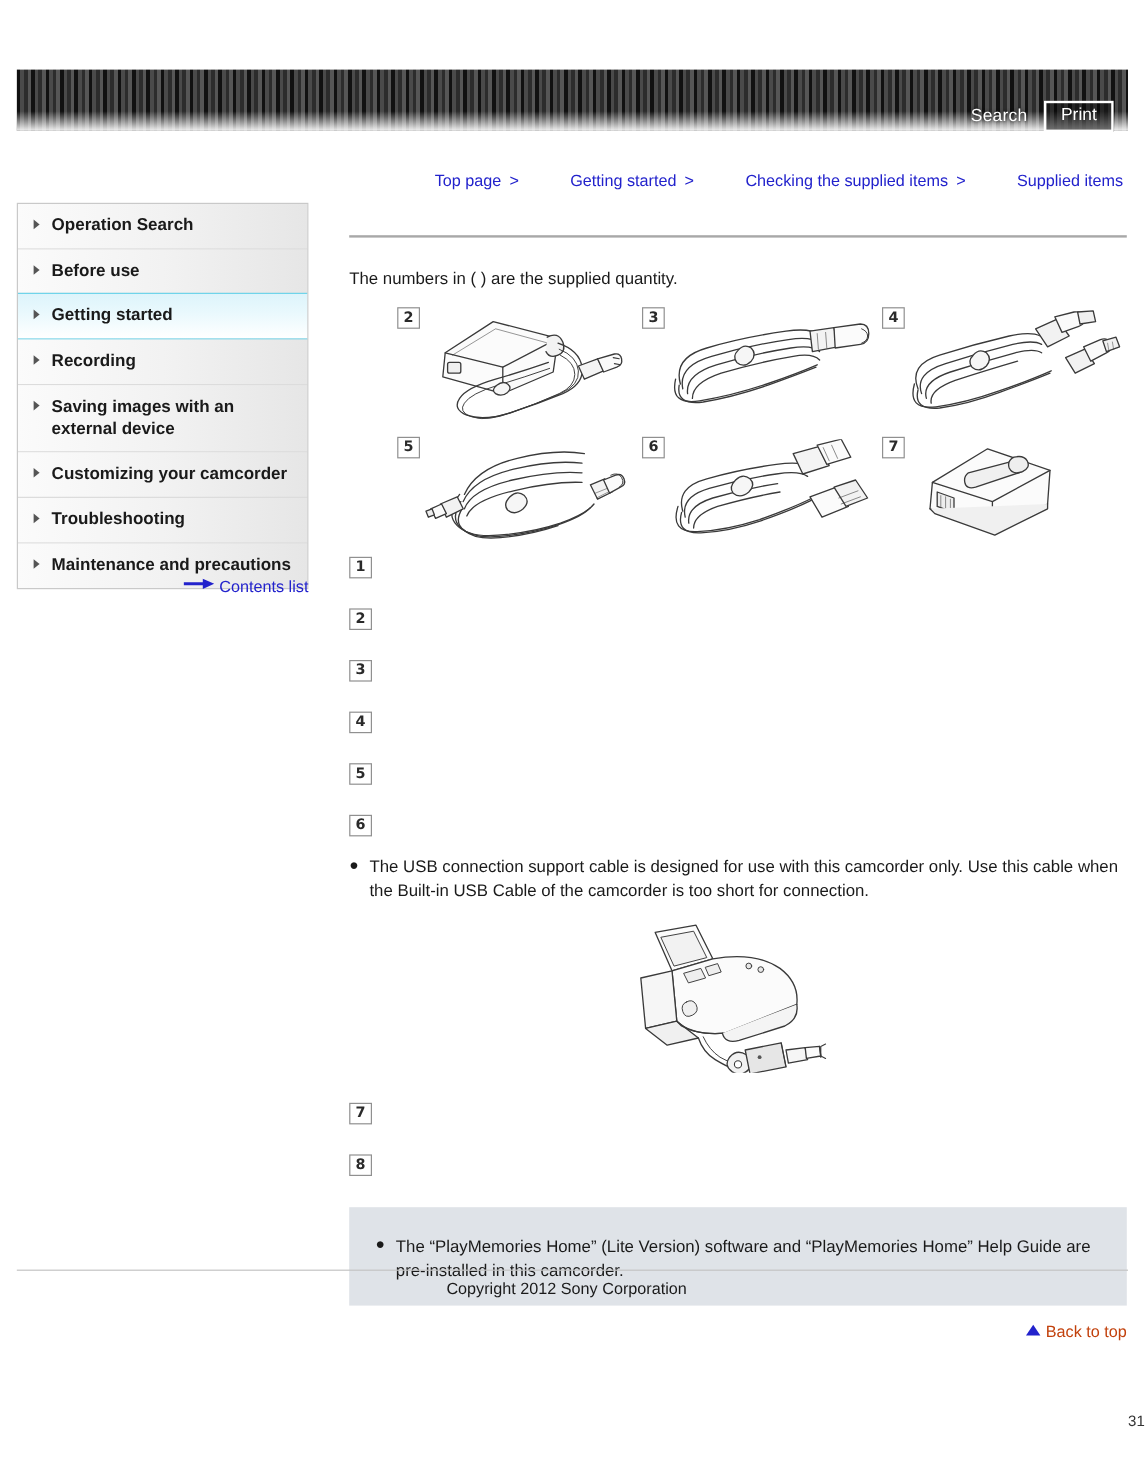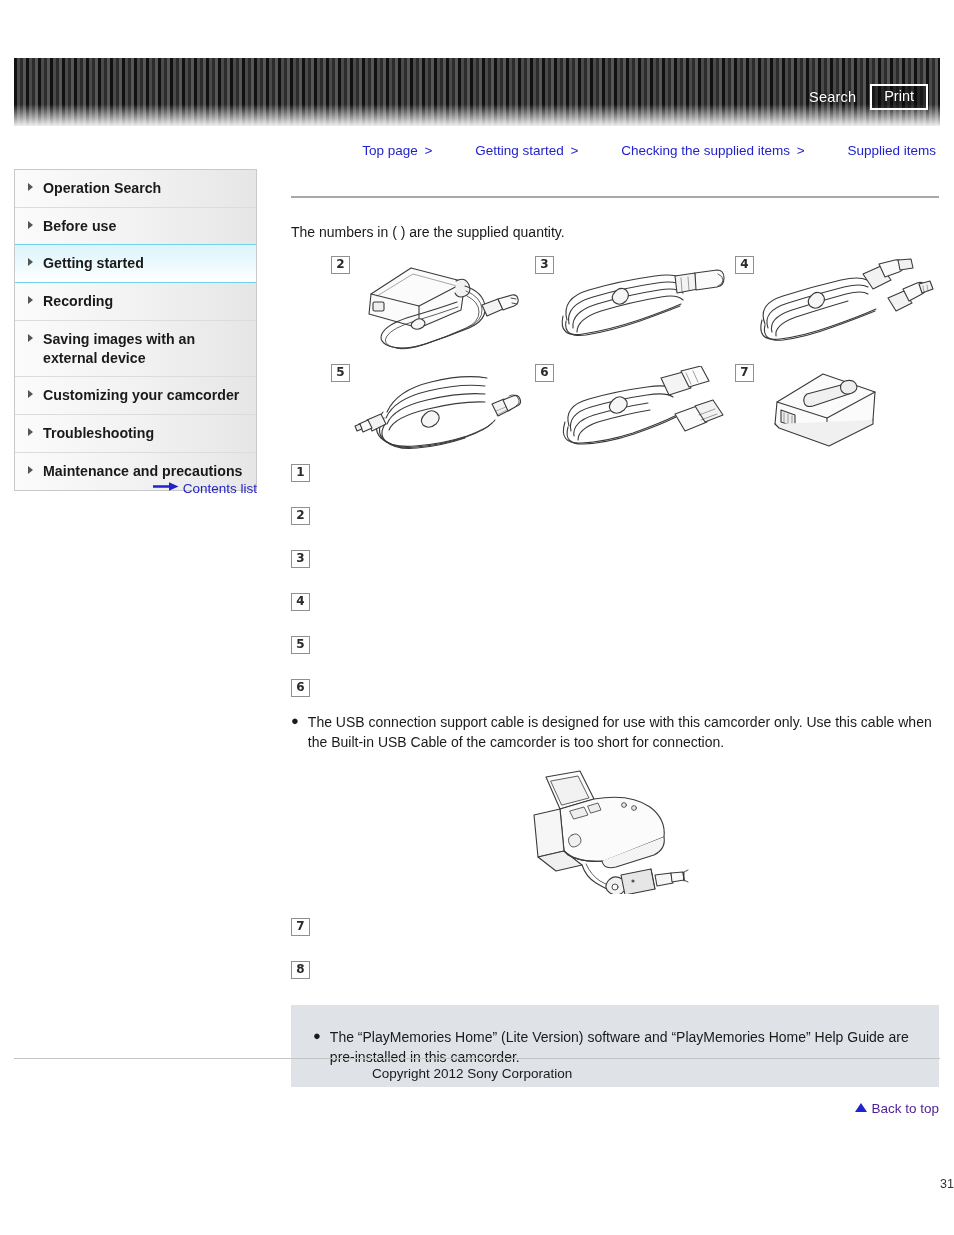--- a/index.html
+++ b/index.html
@@ -15,21 +15,21 @@
     position: relative;
     overflow: hidden;
   }
 
   
   #header-banner {
     position: absolute;
     left: 14px;
     top: 58px;
     width: 926px;
-    height: 68px;
+    height: 51px;
     background:
       linear-gradient(to bottom, rgba(255,255,255,0) 68%, rgba(255,255,255,0.92) 100%),
       repeating-linear-gradient(
         to right,
         #111111 0px, #111111 3px,
         #4a4a4a 3px, #4a4a4a 6px,
         #2c2c2c 6px, #2c2c2c 9px,
         #565656 9px, #565656 12px
       );
   }
@@ -211,21 +211,21 @@
     box-sizing: border-box;
   }
   #note-box .note-bullet-row { margin: 0; }
 
   
   #back-to-top-row {
     text-align: right;
     margin-top: 13px;
     font-size: 13.5px;
   }
-  #back-to-top-link { color: #4c1d95; cursor: pointer; vertical-align: middle; }
+  #back-to-top-link { color: #c2410c; cursor: pointer; vertical-align: middle; }
   .tri-up {
     display: inline-block;
     vertical-align: middle;
     width: 0; height: 0;
     border-left: 6px solid transparent;
     border-right: 6px solid transparent;
     border-bottom: 9px solid #2222cc;
     margin-right: 4px;
     position: relative;
     top: -1px;

